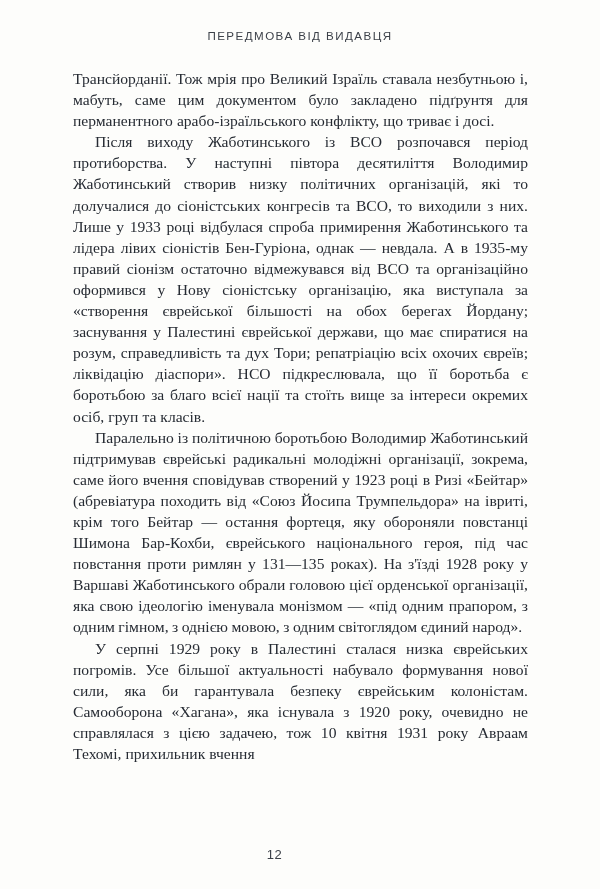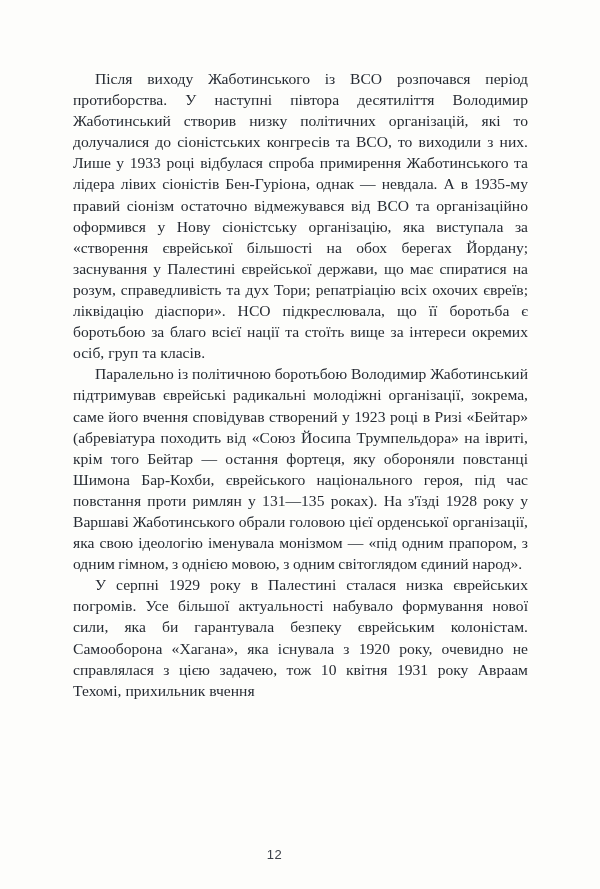--- a/index.html
+++ b/index.html
@@ -80,22 +80,24 @@
     font-size: 13px;
     color: #3c4149;
     letter-spacing: 0.4px;
   }
 </style>
 </head>
 <body>
 
 <div class="page">
 
+  <div class="running-head">ПЕРЕДМОВА ВІД ВИДАВЦЯ</div>
 
   <div class="text-block">
+    <p class="para first">Трансйорданії. Тож мрія про Великий Ізраїль ставала незбутньою і, мабуть, саме цим документом було закладено підґрунтя для перманентного арабо-ізраїльського конфлікту, що триває і досі.</p>
     <p class="para">Після виходу Жаботинського із ВСО розпочався період протиборства. У наступні півтора десятиліття Володимир Жаботинський створив низку політичних організацій, які то долучалися до сіоністських конгресів та ВСО, то виходили з них. Лише у 1933 році відбулася спроба примирення Жаботинського та лідера лівих сіоністів Бен-Гуріона, однак — невдала. А в 1935-му правий сіонізм остаточно відмежувався від ВСО та організаційно оформився у Нову сіоністську організацію, яка виступала за «створення єврейської більшості на обох берегах Йордану; заснування у Палестині єврейської держави, що має спиратися на розум, справедливість та дух Тори; репатріацію всіх охочих євреїв; ліквідацію діаспори». НСО підкреслювала, що її боротьба є боротьбою за благо всієї нації та стоїть вище за інтереси окремих осіб, груп та класів.</p>
     <p class="para tight">Паралельно із політичною боротьбою Володимир Жаботинський підтримував єврейські радикальні молодіжні організації, зокрема, саме його вчення сповідував створений у 1923 році в Ризі «Бейтар» (абревіатура походить від «Союз Йосипа Трумпельдора» на івриті, крім того Бейтар — остання фортеця, яку обороняли повстанці Шимона Бар-Кохби, єврейського національного героя, під час повстання проти римлян у 131—135 роках). На з'їзді 1928 року у Варшаві Жаботинського обрали головою цієї орденської організації, яка свою ідеологію іменувала монізмом — «під одним прапором, з одним гімном, з однією мовою, з одним світоглядом єдиний народ».</p>
     <p class="para">У серпні 1929 року в Палестині сталася низка єврейських погромів. Усе більшої актуальності набувало формування нової сили, яка би гарантувала безпеку єврейським колоністам. Самооборона «Хагана», яка існувала з 1920 року, очевидно не справлялася з цією задачею, тож 10 квітня 1931 року Авраам Техомі, прихильник вчення</p>
   </div>
 
   <div class="folio">12</div>
 
 </div>
 
 </body></html>

